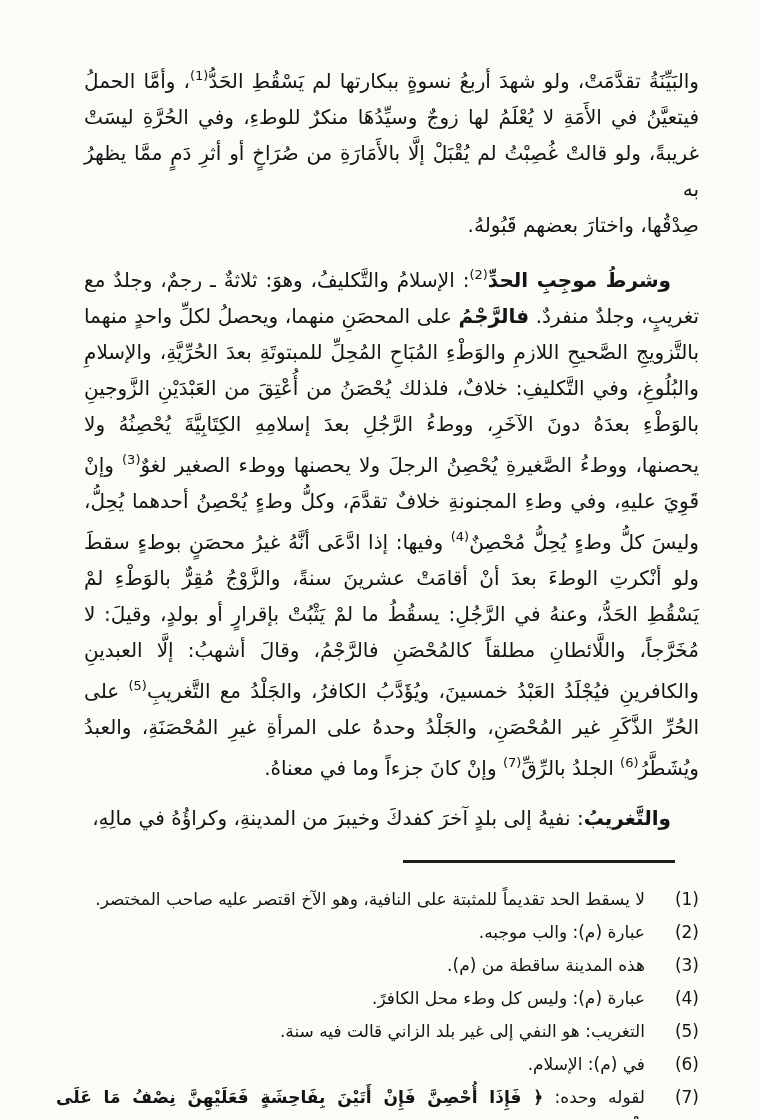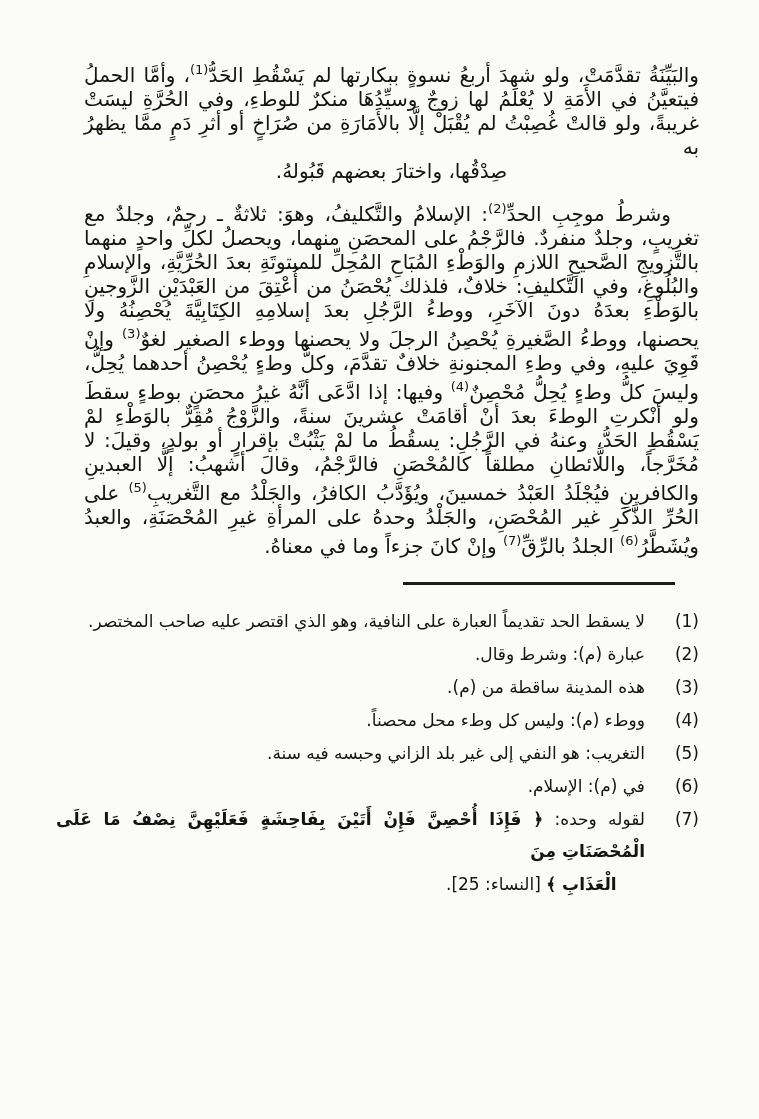--- a/index.html
+++ b/index.html
@@ -13,34 +13,34 @@
     position: relative;
     width: 759px; height: 1119px;
     overflow: hidden;
     direction: rtl;
   }
   .content {
     padding: 58px 60px 0 56px;
   }
   .main-text {
     font-size: 20px;
-    line-height: 24px;
+    line-height: 36px;
     text-align: justify;
     text-justify: inter-word;
     margin-left: 28px;
   }
   .main-text p { margin: 0; }
   .para1 { margin-bottom: 0; }
   .para1-last {
-    text-align: center;
+    text-align: right;
     margin: 0 0 14px 0 !important;
   }
   .para-indent { text-indent: 28px; }
   .para2 { margin-bottom: 14px !important; }
-  .bold { font-weight: normal; }
+  .bold { font-weight: bold; }
   .fn-ref {
     font-size: 13px;
     vertical-align: 8px;
     font-weight: normal;
   }
   .quran { font-weight: bold; }
   .footnote-sep {
     width: 272px; height: 3px;
     background: #1c1c1c;
     margin: 24px 24px 20px auto;
@@ -71,44 +71,45 @@
 </head>
 <body>
 
 <div class="page">
   <div class="content">
 
     <div class="main-text">
       <p class="para1"><span>والبَيِّنَةُ تقدَّمَتْ، ولو شهدَ أربعُ نسوةٍ ببكارتها لم يَسْقُطِ الحَدُّ</span><span class="fn-ref">(1)</span><span>، وأمَّا الحملُ فيتعيَّنُ في الأَمَةِ لا يُعْلَمُ لها زوجٌ وسيِّدُهَا منكرٌ للوطءِ، وفي الحُرَّةِ ليسَتْ غريبةً، ولو قالتْ غُصِبْتُ لم يُقْبَلْ إلَّا بالأَمَارَةِ من صُرَاخٍ أو أثرِ دَمٍ ممَّا يظهرُ به</span></p>
       <p class="para1-last">صِدْقُها، واختارَ بعضهم قَبُولهُ.</p>
       <p class="para2 para-indent"><span class="bold">وشرطُ موجِبِ الحدِّ</span><span class="fn-ref">(2)</span><span>: الإسلامُ والتَّكليفُ، وهوَ: ثلاثةٌ ـ رجمٌ، وجلدٌ مع تغريبٍ، وجلدٌ منفردٌ. </span><span class="bold">فالرَّجْمُ</span><span> على المحصَنِ منهما، ويحصلُ لكلِّ واحدٍ منهما بالتَّزويجِ الصَّحيحِ اللازمِ والوَطْءِ المُبَاحِ المُحِلِّ للمبتوتَةِ بعدَ الحُرِّيَّةِ، والإسلامِ والبُلُوغِ، وفي التَّكليفِ: خلافٌ، فلذلك يُحْصَنُ من أُعْتِقَ من العَبْدَيْنِ الزَّوجينِ بالوَطْءِ بعدَهُ دونَ الآخَرِ، ووطءُ الرَّجُلِ بعدَ إسلامِهِ الكِتَابِيَّةَ يُحْصِنُهُ ولا يحصنها، ووطءُ الصَّغيرةِ يُحْصِنُ الرجلَ ولا يحصنها ووطء الصغير لغوٌ</span><span class="fn-ref">(3)</span><span> وإنْ قَوِيَ عليهِ، وفي وطءِ المجنونةِ خلافٌ تقدَّمَ، وكلُّ وطءٍ يُحْصِنُ أحدهما يُحِلُّ، وليسَ كلُّ وطءٍ يُحِلُّ مُحْصِنٌ</span><span class="fn-ref">(4)</span><span> وفيها: إذا ادَّعَى أنَّهُ غيرُ محصَنٍ بوطءٍ سقطَ ولو أنْكرتِ الوطءَ بعدَ أنْ أقامَتْ عشرينَ سنةً، والزَّوْجُ مُقِرٌّ بالوَطْءِ لمْ يَسْقُطِ الحَدُّ، وعنهُ في الرَّجُلِ: يسقُطُ ما لمْ يَثْبُتْ بإقرارٍ أو بولدٍ، وقيلَ: لا مُخَرَّجاً، واللَّائطانِ مطلقاً كالمُحْصَنِ فالرَّجْمُ، وقالَ أشهبُ: إلَّا العبدينِ والكافرينِ فيُجْلَدُ العَبْدُ خمسينَ، ويُؤَدَّبُ الكافرُ، والجَلْدُ مع التَّغريبِ</span><span class="fn-ref">(5)</span><span> على الحُرِّ الذَّكَرِ غير المُحْصَنِ، والجَلْدُ وحدهُ على المرأةِ غيرِ المُحْصَنَةِ، والعبدُ ويُشَطَّرُ</span><span class="fn-ref">(6)</span><span> الجلدُ بالرِّقِّ</span><span class="fn-ref">(7)</span><span> وإنْ كانَ جزءاً وما في معناهُ.</span></p>
+      <p class="para-indent"><span class="bold">والتَّغريبُ</span><span>: نفيهُ إلى بلدٍ آخرَ كفدكَ وخيبرَ من المدينةِ، وكراؤُهُ في مالِهِ،</span></p>
     </div>
 
     <div class="footnote-sep"></div>
 
     <div class="footnotes">
       <div class="fn-row">
         <span class="fn-num">(1)</span>
-        <span class="fn-text"><span>لا يسقط الحد تقديماً العبارة على النافية، وهو الذي اقتصر عليه صاحب المختصر.</span></span>
+        <span class="fn-text"><span>لا يسقط الحد تقديماً للمثبتة على النافية، وهو الآخ اقتصر عليه صاحب المختصر.</span></span>
       </div>
       <div class="fn-row">
         <span class="fn-num">(2)</span>
-        <span class="fn-text"><span>عبارة (م): وشرط وقال.</span></span>
+        <span class="fn-text"><span>عبارة (م): والب موجبه.</span></span>
       </div>
       <div class="fn-row">
         <span class="fn-num">(3)</span>
         <span class="fn-text"><span>هذه المدينة ساقطة من (م).</span></span>
       </div>
       <div class="fn-row">
         <span class="fn-num">(4)</span>
-        <span class="fn-text"><span>ووطء (م): وليس كل وطء محل محصناً.</span></span>
+        <span class="fn-text"><span>عبارة (م): وليس كل وطء محل الكافرً.</span></span>
       </div>
       <div class="fn-row">
         <span class="fn-num">(5)</span>
-        <span class="fn-text"><span>التغريب: هو النفي إلى غير بلد الزاني وحبسه فيه سنة.</span></span>
+        <span class="fn-text"><span>التغريب: هو النفي إلى غير بلد الزاني قالت فيه سنة.</span></span>
       </div>
       <div class="fn-row">
         <span class="fn-num">(6)</span>
         <span class="fn-text"><span>في (م): الإسلام.</span></span>
       </div>
       <div class="fn-row">
         <span class="fn-num">(7)</span>
         <span class="fn-text"><span>لقوله وحده: </span><span class="quran">﴿ فَإِذَا أُحْصِنَّ فَإِنْ أَتَيْنَ بِفَاحِشَةٍ فَعَلَيْهِنَّ نِصْفُ مَا عَلَى الْمُحْصَنَاتِ مِنَ</span></span>
       </div>
       <div class="fn-cont"><span class="quran">الْعَذَابِ ﴾</span><span> [النساء: 25].</span></div>

